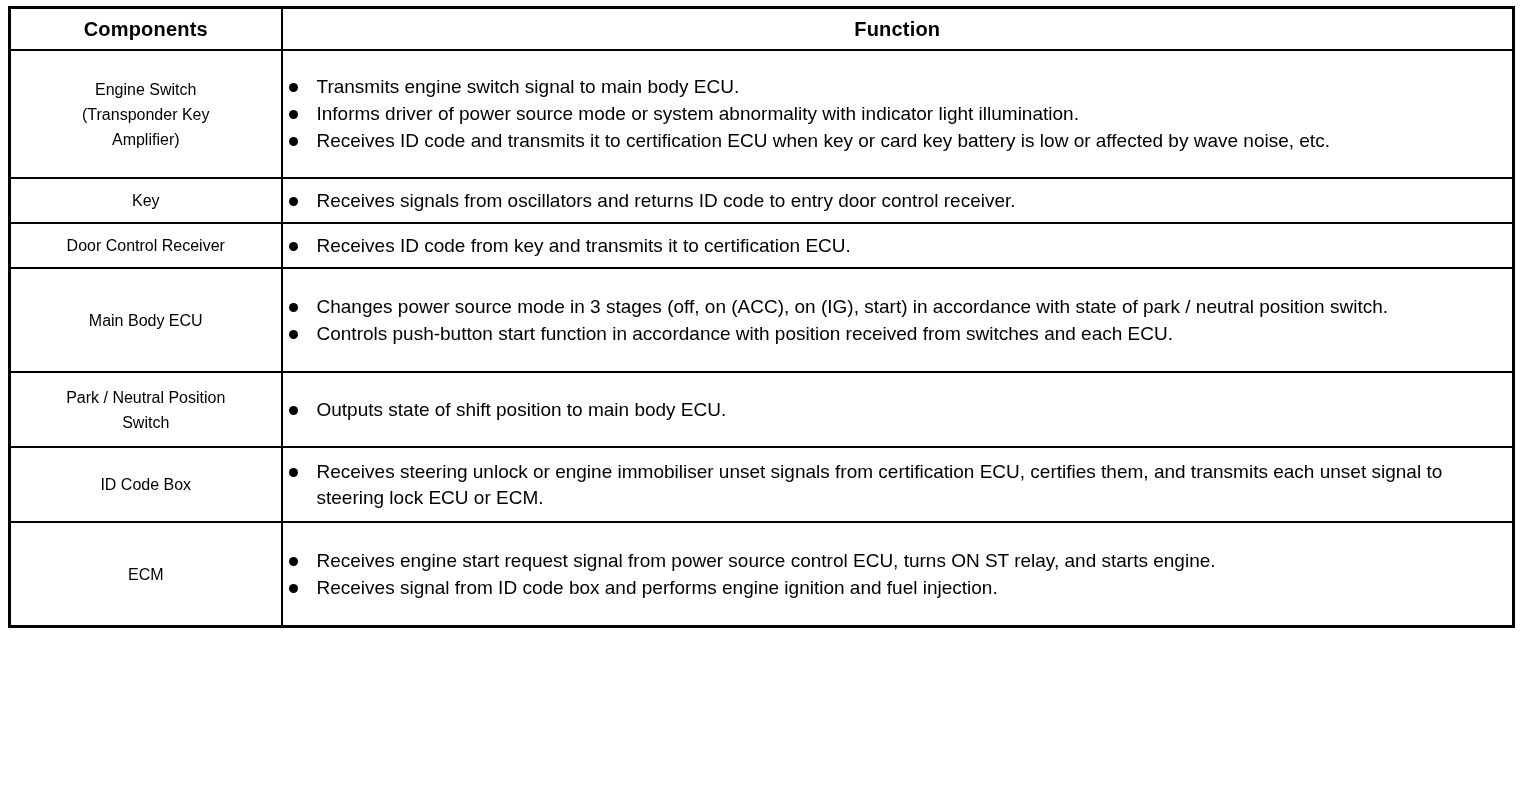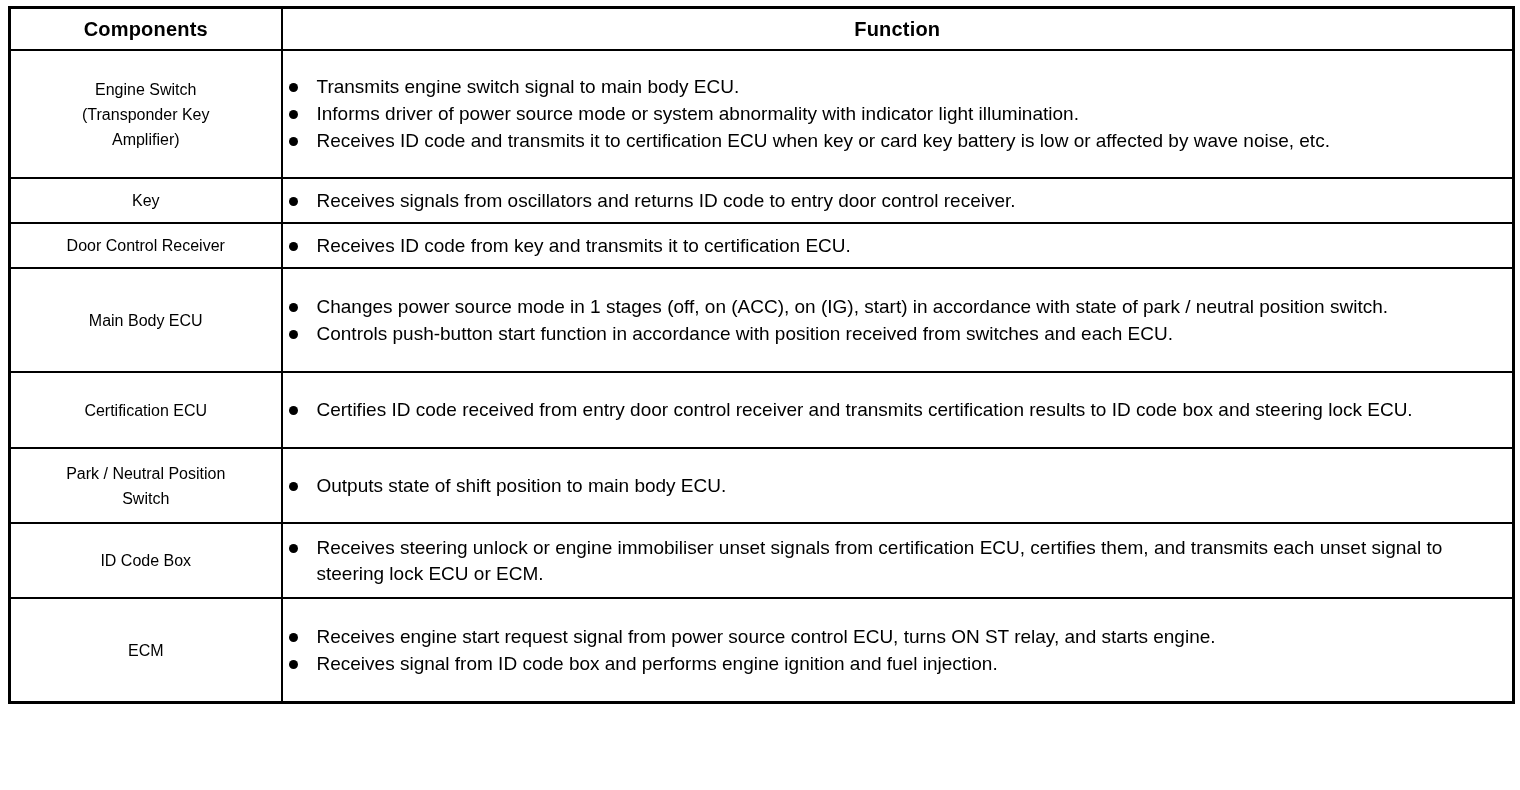--- a/index.html
+++ b/index.html
@@ -173,38 +173,25 @@
           </td>
         </tr>
         <tr class="row-4">
           <td class="component-cell">
             <span class="comp-line">Main Body ECU</span>
           </td>
           <td class="function-cell">
             <ul class="bullets">
               <li>
                 <span class="bullet-dot"></span>
-                <span class="bullet-text">Changes power source mode in 1 stages (off, on (ACC), on (IG), start) in accordance with state of park / neutral position switch.</span>
+                <span class="bullet-text">Changes power source mode in 3 stages (off, on (ACC), on (IG), start) in accordance with state of park / neutral position switch.</span>
               </li>
               <li>
                 <span class="bullet-dot"></span>
                 <span class="bullet-text">Controls push-button start function in accordance with position received from switches and each ECU.</span>
-              </li>
-            </ul>
-          </td>
-        </tr>
-        <tr class="row-5">
-          <td class="component-cell">
-            <span class="comp-line">Certification ECU</span>
-          </td>
-          <td class="function-cell">
-            <ul class="bullets">
-              <li>
-                <span class="bullet-dot"></span>
-                <span class="bullet-text">Certifies ID code received from entry door control receiver and transmits certification results to ID code box and steering lock ECU.</span>
               </li>
             </ul>
           </td>
         </tr>
         <tr class="row-6">
           <td class="component-cell">
             <span class="comp-line">Park / Neutral Position</span>
             <span class="comp-line">Switch</span>
           </td>
           <td class="function-cell">

